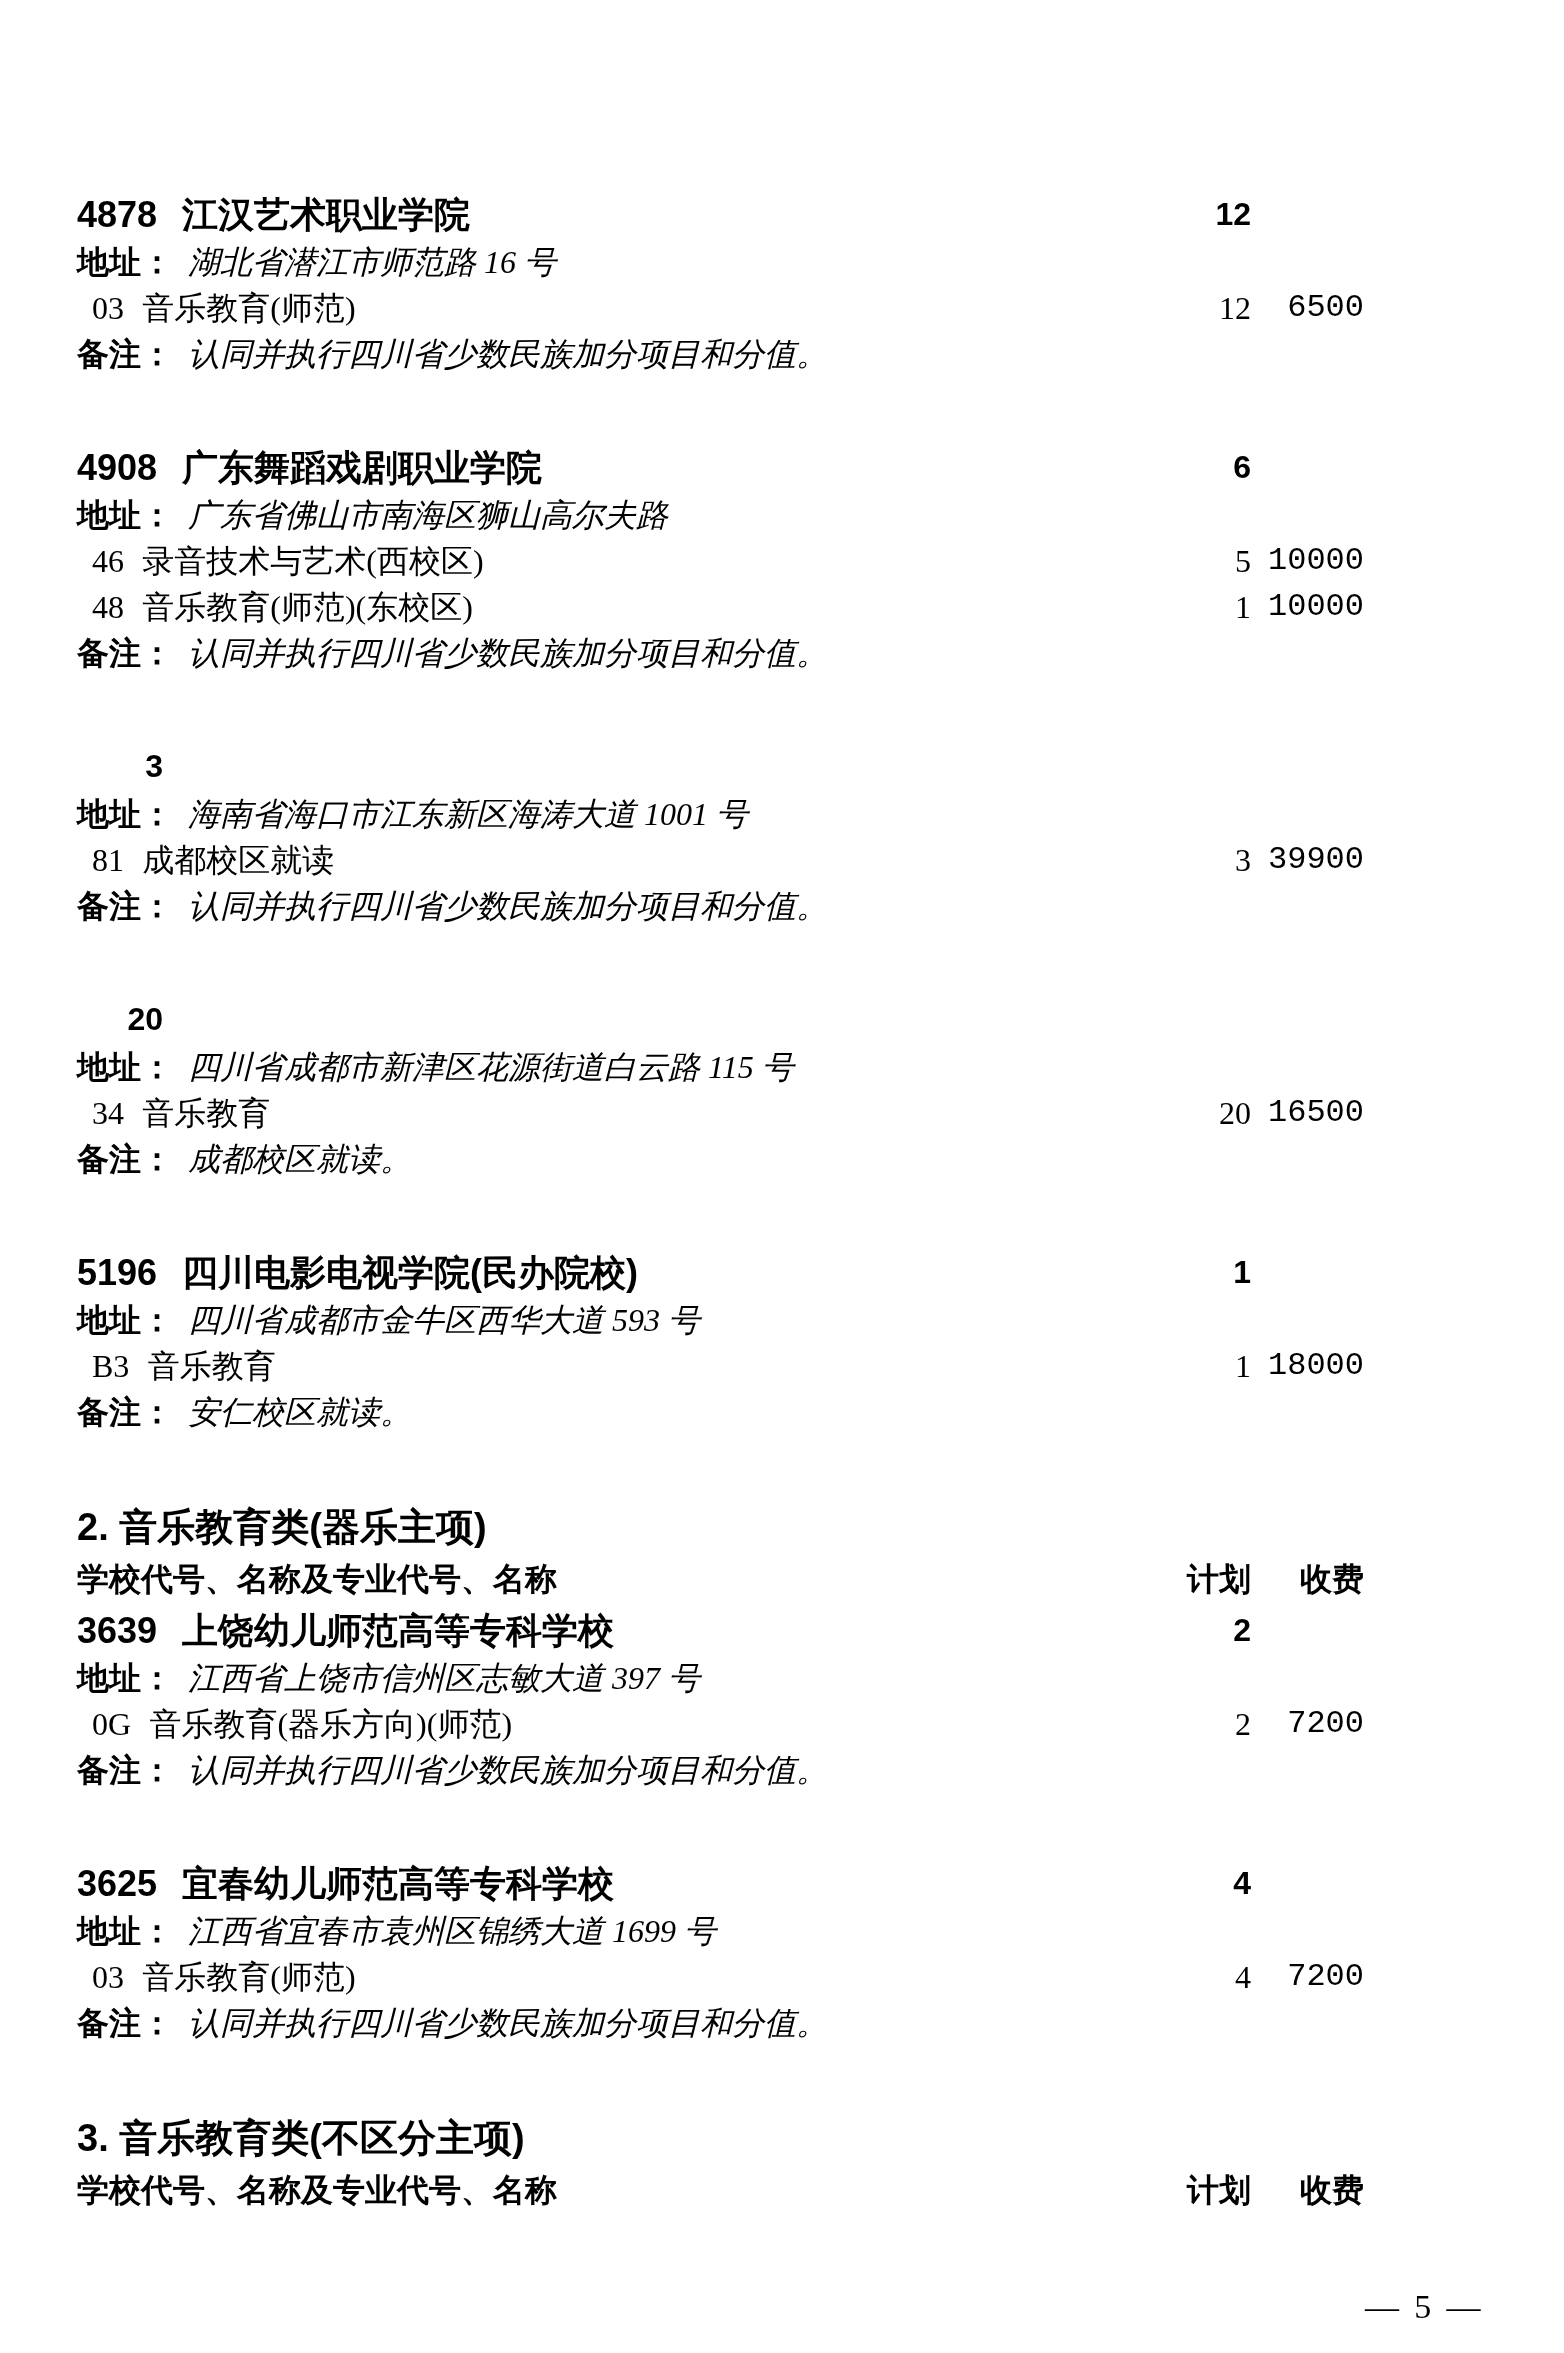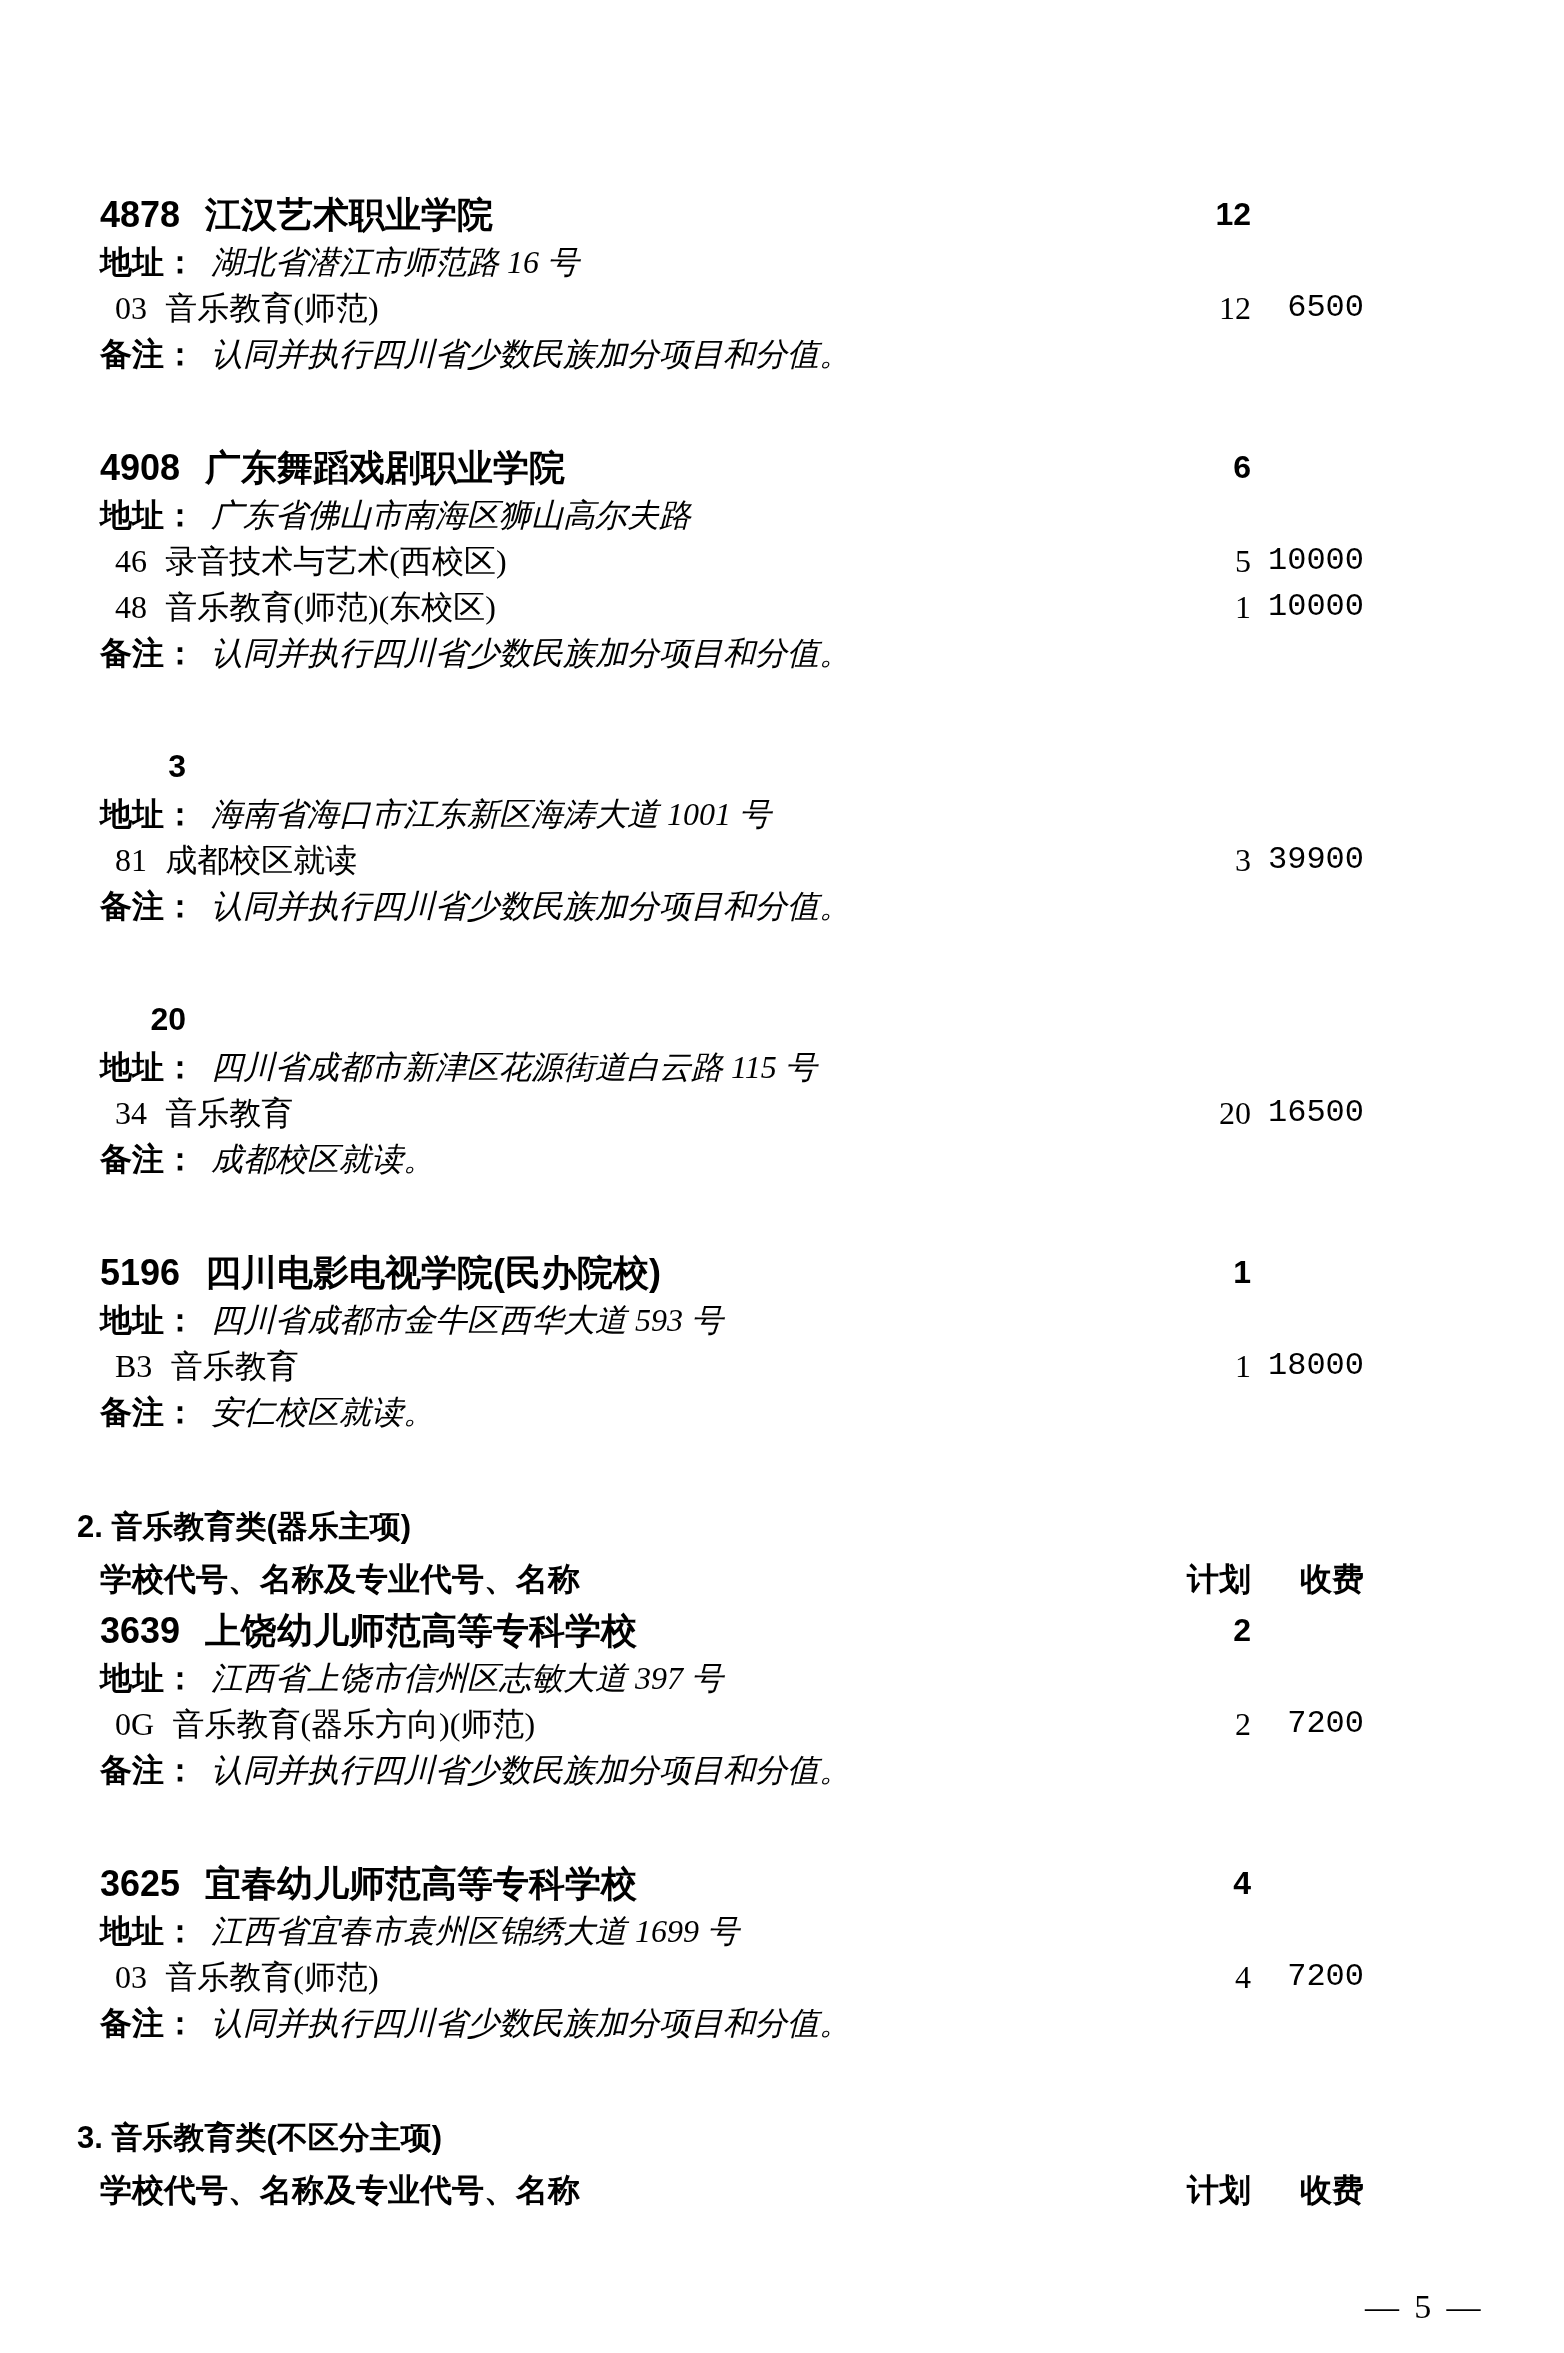--- a/index.html
+++ b/index.html
@@ -20,21 +20,20 @@
     position: absolute;
     left: 77px;
     top: 190px;
     width: 1287px;
   }
   .row {
     display: flex;
     align-items: flex-end;
     line-height: 46px;
     white-space: nowrap;
-    margin-left: 23px;
   }
   .grow { flex: 1 1 auto; min-width: 0; }
   .cell-plan {
     flex: 0 0 86px;
     text-align: right;
     font-family: "Liberation Serif", "DejaVu Serif", serif;
     font-weight: normal;
     font-style: normal;
     font-size: 32px;
   }
@@ -71,21 +70,21 @@
     margin-left: 15px;
   }
   .major-row {
     font-size: 32px;
     padding-left: 15px;
   }
   .major-code { margin-right: 18.3px; }
   .section-header {
     font-family: "Liberation Sans", "DejaVu Sans", sans-serif;
     font-weight: bold;
-    font-size: 31px;
+    font-size: 38px;
     line-height: 52px;
     margin-top: 13.8px;
     margin-bottom: 3.4px;
   }
   .table-header-row {
     font-family: "Liberation Sans", "DejaVu Sans", sans-serif;
     font-weight: bold;
     font-size: 32px;
     line-height: 47px;
     margin-bottom: 2.3px;

